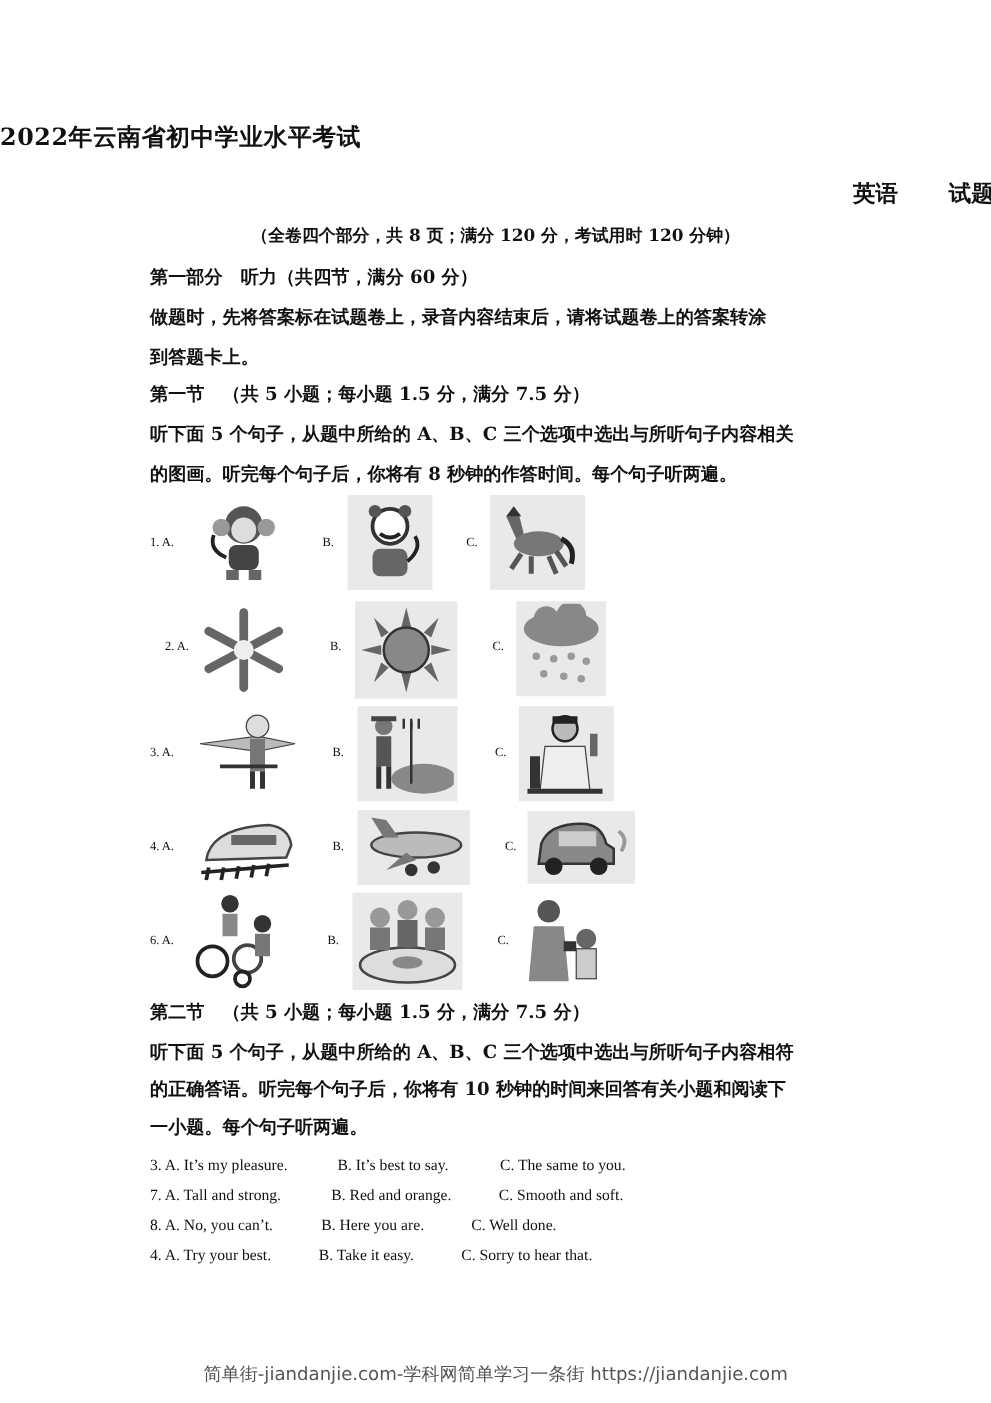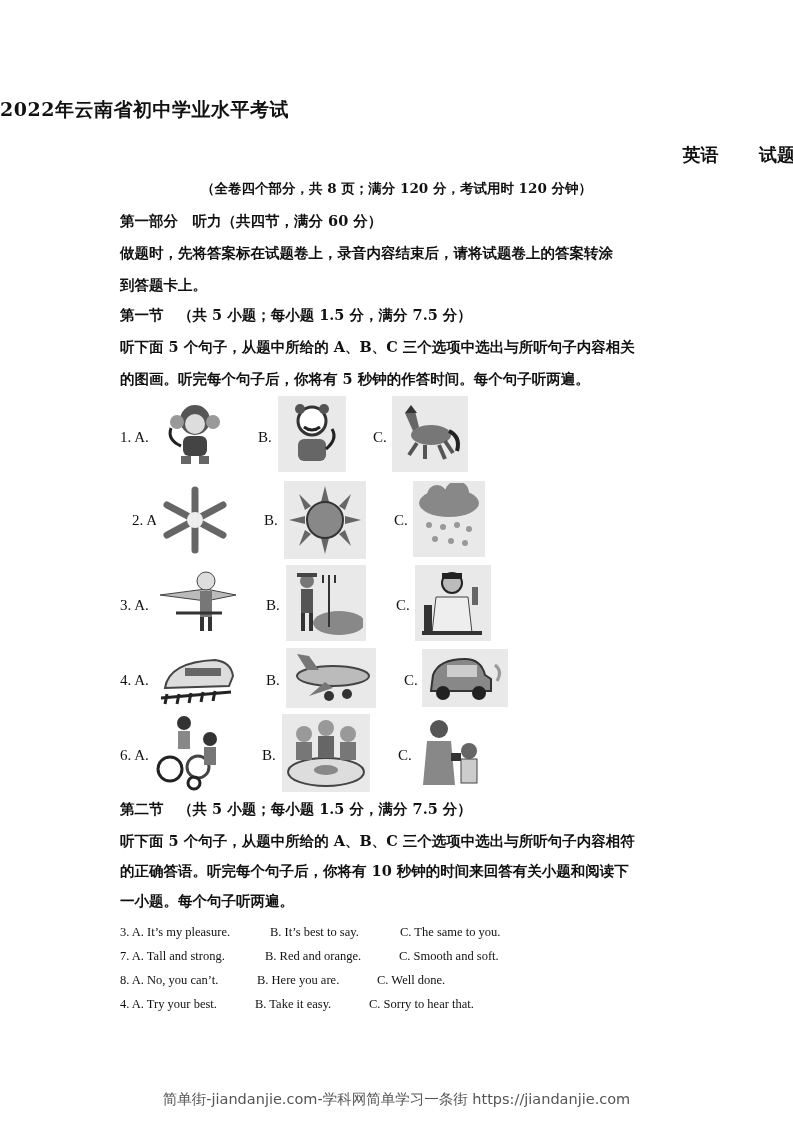--- a/index.html
+++ b/index.html
@@ -4,21 +4,21 @@
 <style>
   html,body{margin:0;padding:0;background:#fff;}
   body{width:793px;height:1122px;position:relative;overflow:hidden;font-family:"DejaVu Serif","Liberation Serif",serif;color:#111;}
   .abs{position:absolute;}
   .title{left:0;width:793px;text-align:left;font-weight:bold;font-size:19px;top:97px;letter-spacing:0.5px;}
   .subtitle{left:0;width:793px;text-align:right;font-weight:bold;font-size:18px;top:143px;margin-left:20px;}
   .subtitle span{display:inline-block;}
   .note{left:0;width:793px;text-align:center;font-weight:bold;font-size:13.5px;top:180px;}
   .line{left:120px;font-weight:bold;font-size:14.5px;white-space:nowrap;}
   .q{left:120px;font-family:"Liberation Serif",serif;font-size:12.5px;white-space:nowrap;}
-  .lbl{font-family:"Liberation Serif",serif;font-size:15px;}
+  .lbl{font-family:"Liberation Serif",serif;font-size:10px;}
   .pic{border:0;background:#e9e9e9;display:flex;align-items:center;justify-content:center;}
   .pic.white{background:#fff;}
   .footer{left:0;width:793px;text-align:center;top:1071px;font-family:"DejaVu Sans",sans-serif;font-size:14.5px;color:#555;margin-top:19px;}
   .opt{display:inline-block;}
 </style>
 </head>
 <body>
 
 <div class="abs title">2022年云南省初中学业水平考试</div>
 <div class="abs subtitle">
@@ -27,21 +27,21 @@
   <span>试题卷</span>
 </div>
 <div class="abs note">（全卷四个部分，共 8 页；满分 120 分，考试用时 120 分钟）</div>
 
 <div class="abs line" style="top:212px">第一部分　听力（共四节，满分 60 分）</div>
 <div class="abs line" style="top:244px">做题时，先将答案标在试题卷上，录音内容结束后，请将试题卷上的答案转涂</div>
 <div class="abs line" style="top:276px">到答题卡上。</div>
 
 <div class="abs line" style="top:306px">第一节　（共 5 小题；每小题 1.5 分，满分 7.5 分）</div>
 <div class="abs line" style="top:338px">听下面 5 个句子，从题中所给的 A、B、C 三个选项中选出与所听句子内容相关</div>
-<div class="abs line" style="top:370px">的图画。听完每个句子后，你将有 5 秒钟的作答时间。每个句子听两遍。</div>
+<div class="abs line" style="top:370px">的图画。听完每个句子后，你将有 8 秒钟的作答时间。每个句子听两遍。</div>
 
 <div class="abs lbl" style="left:120px;top:429px">1. A.</div>
 <div class="abs pic white" style="left:156px;top:398px;width:72px;height:74px">
   <svg width="66" height="70" viewBox="0 0 66 70">
       <circle cx="36" cy="20" r="15" fill="#555"></circle>
       <circle cx="36" cy="24" r="10" fill="#ddd"></circle>
       <circle cx="18" cy="22" r="7" fill="#999"></circle>
       <circle cx="54" cy="22" r="7" fill="#999"></circle>
       <rect x="24" y="36" width="24" height="20" rx="6" fill="#444"></rect>
       <path d="M22 46 Q8 40 12 28" stroke="#222" stroke-width="3" fill="none"></path>

